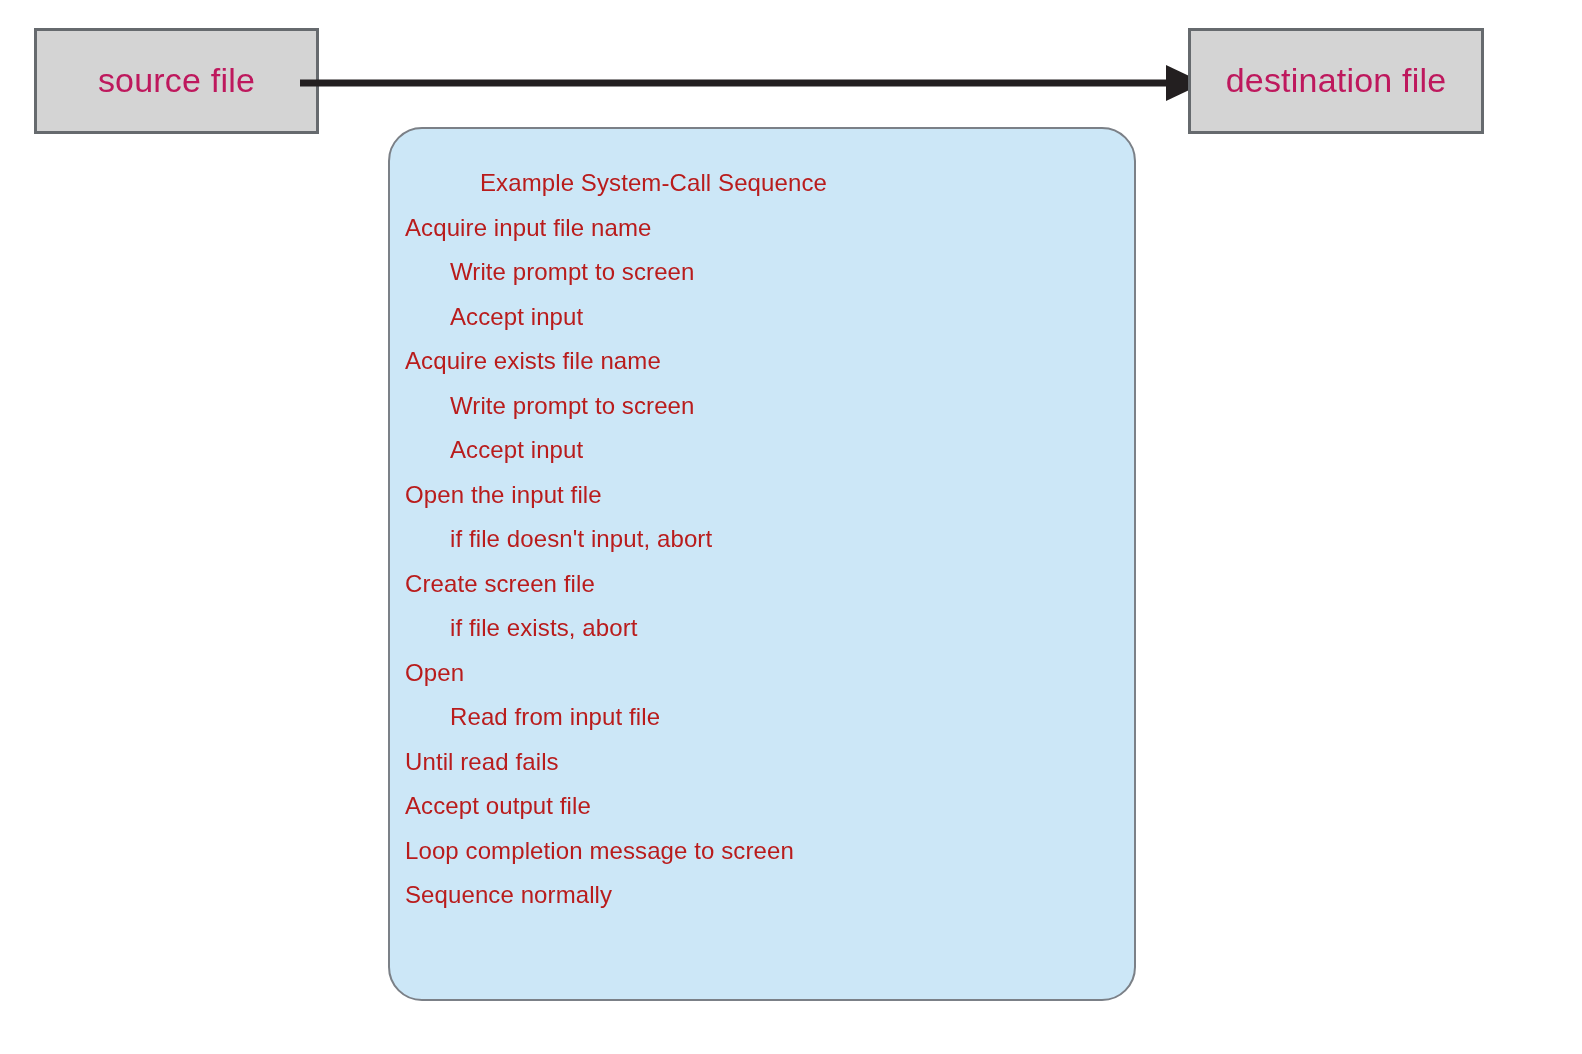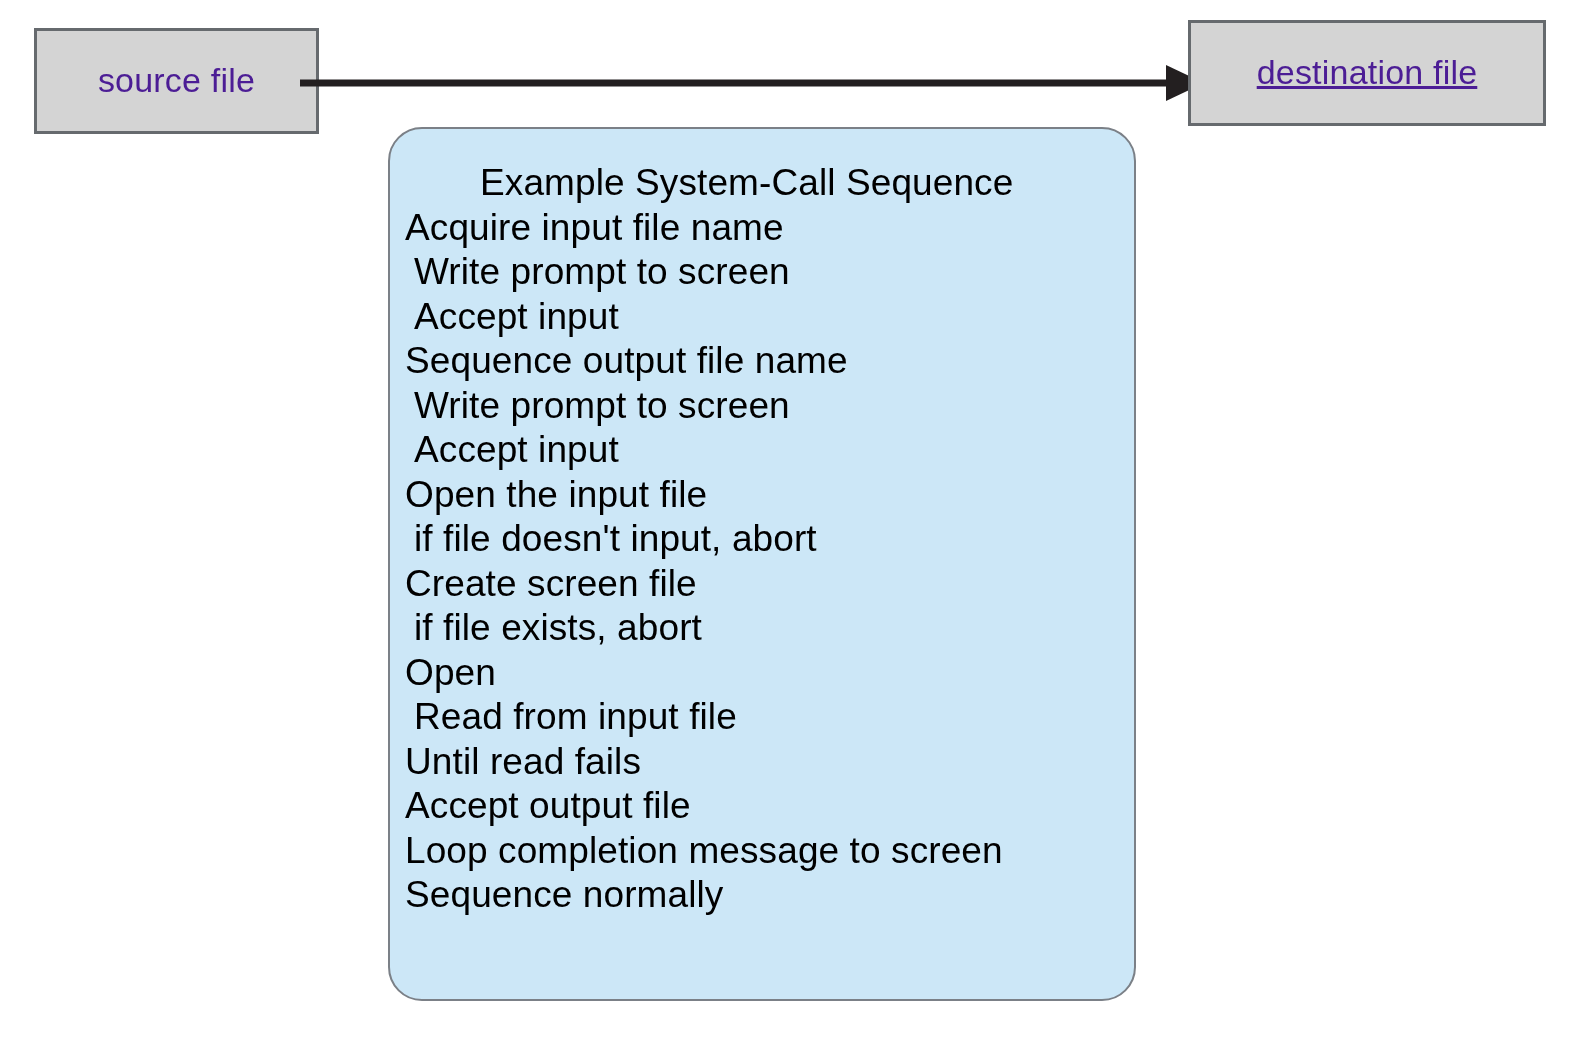--- a/index.html
+++ b/index.html
@@ -20,36 +20,35 @@
 
   
   .node-box {
     position: absolute;
     box-sizing: border-box;
     background: #d4d4d4;
     border: 3px solid #666a6e;
     display: flex;
     align-items: center;
     justify-content: center;
-    color: #4c1d95;
+    color: #be185d;
     font-size: 34px;
     letter-spacing: 0.2px;
   }
   #source-box {
     left: 34px;
     top: 28px;
     width: 285px;
     height: 106px;
   }
   #dest-box {
     left: 1188px;
-    top: 20px;
-    width: 358px;
+    top: 28px;
+    width: 296px;
     height: 106px;
-    text-decoration: underline;
   }
   .node-label {
     display: block;
     line-height: 1;
     transform: translateY(-1px);
   }
 
   
   #flow-arrow {
     position: absolute;
@@ -75,34 +74,34 @@
   #sequence-list {
     position: absolute;
     left: 0;
     top: 0;
     width: 100%;
     padding: 32px 0 0 0;
     margin: 0;
     list-style: none;
   }
   .seq-line {
-    color: #000000;
-    font-size: 37px;
+    color: #b91c1c;
+    font-size: 24px;
     line-height: 44.5px;
     white-space: pre;
     letter-spacing: 0.1px;
   }
   .seq-line.lvl-title {
     padding-left: 90px;
   }
   .seq-line.lvl-0 {
     padding-left: 15px;
   }
   .seq-line.lvl-1 {
-    padding-left: 24px;
+    padding-left: 60px;
   }
 </style>
 </head>
 <body>
 
 <div id="canvas">
 
   <div class="node-box" id="source-box">
     <span class="node-label">source file</span>
   </div>
@@ -115,21 +114,21 @@
   <div class="node-box" id="dest-box">
     <span class="node-label">destination file</span>
   </div>
 
   <div id="sequence-panel">
     <ul id="sequence-list">
         <li class="seq-line lvl-title">Example System-Call Sequence</li>
         <li class="seq-line lvl-0">Acquire input file name</li>
         <li class="seq-line lvl-1">Write prompt to screen</li>
         <li class="seq-line lvl-1">Accept input</li>
-        <li class="seq-line lvl-0">Sequence output file name</li>
+        <li class="seq-line lvl-0">Acquire exists file name</li>
         <li class="seq-line lvl-1">Write prompt to screen</li>
         <li class="seq-line lvl-1">Accept input</li>
         <li class="seq-line lvl-0">Open the input file</li>
         <li class="seq-line lvl-1">if file doesn't input, abort</li>
         <li class="seq-line lvl-0">Create screen file</li>
         <li class="seq-line lvl-1">if file exists, abort</li>
         <li class="seq-line lvl-0">Open</li>
         <li class="seq-line lvl-1">Read from input file</li>
         <li class="seq-line lvl-0">Until read fails</li>
         <li class="seq-line lvl-0">Accept output file</li>

